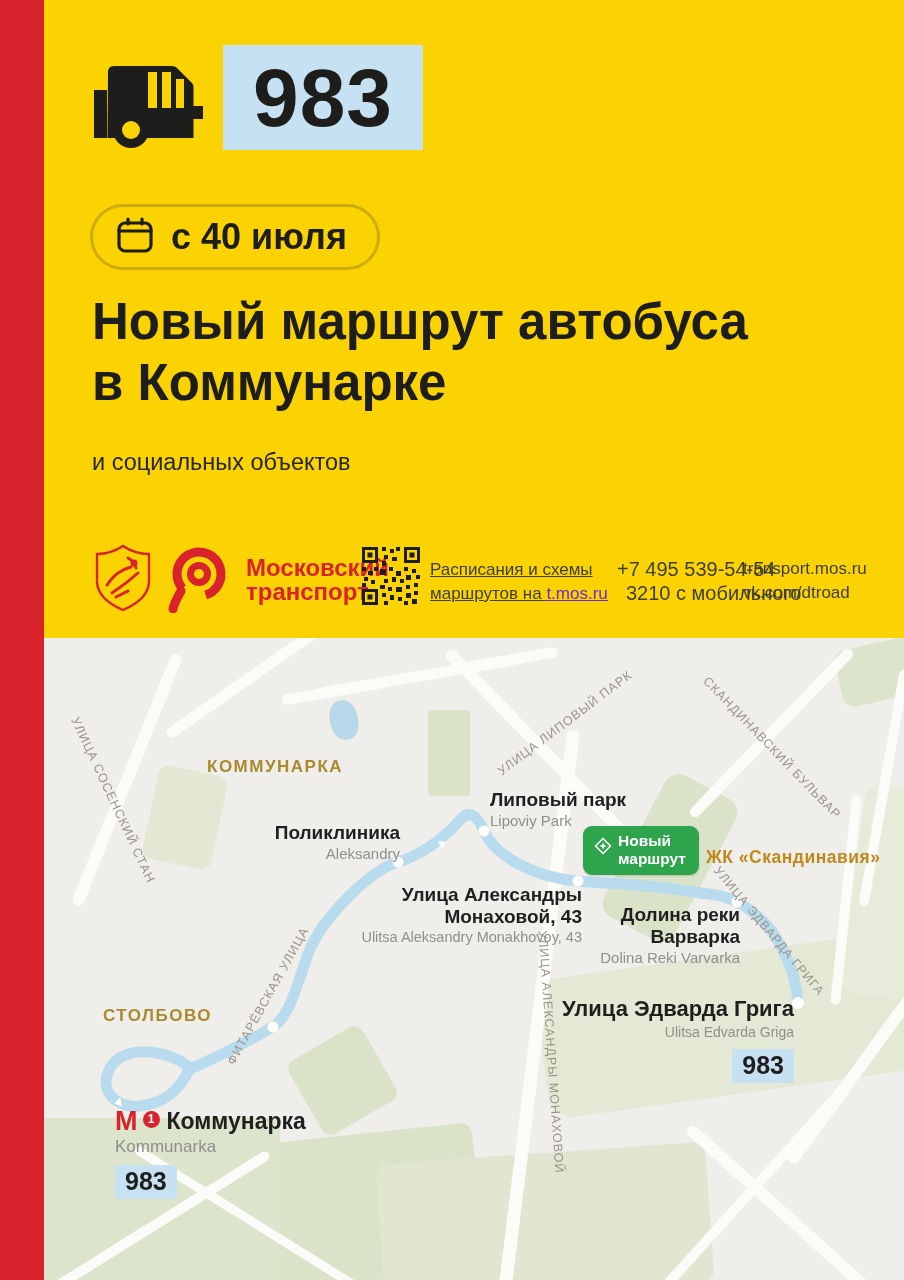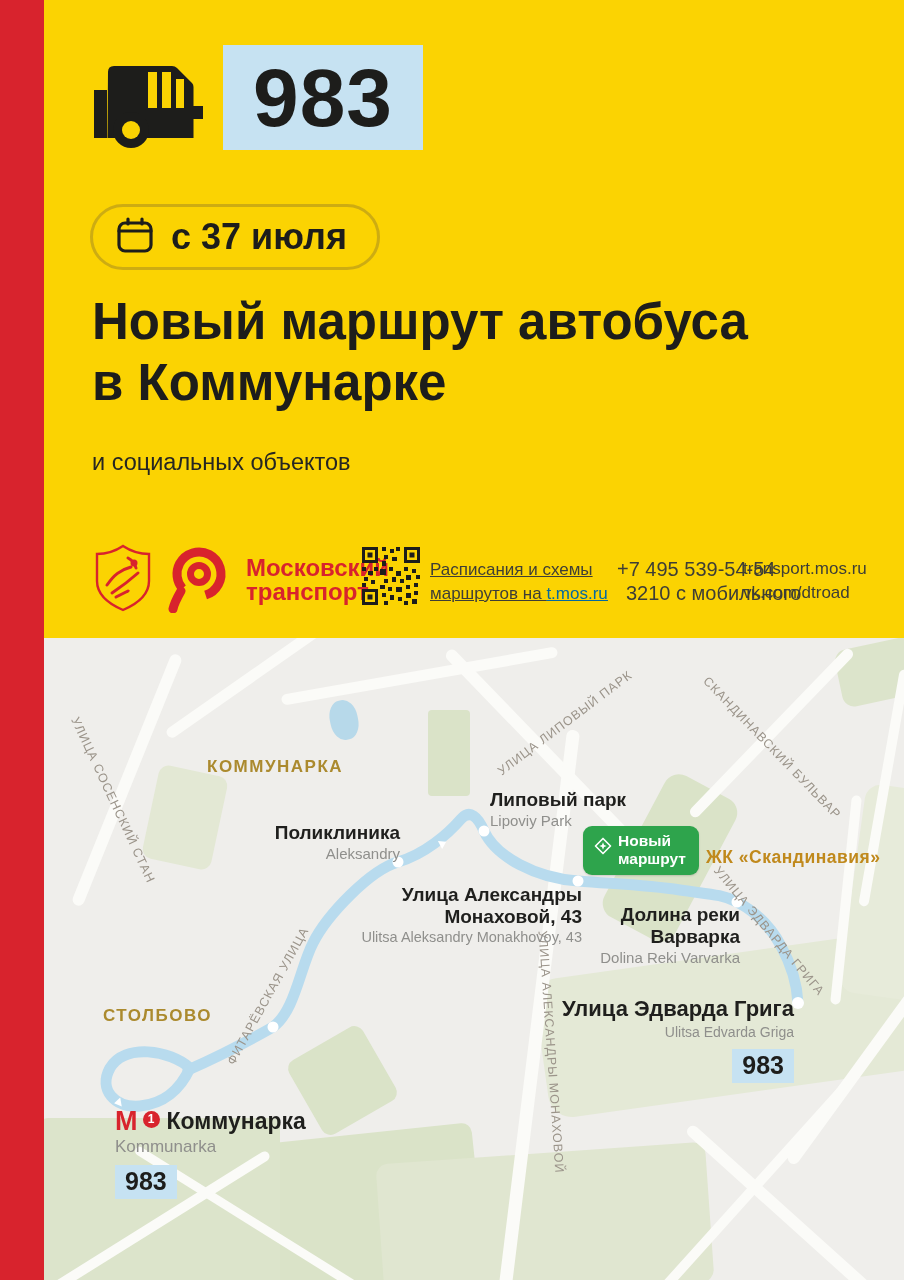--- a/index.html
+++ b/index.html
@@ -20,21 +20,21 @@
 
   .title{position:absolute;left:92px;top:291px;width:780px;font-size:51px;line-height:61px;font-weight:700;color:#1d1d1b;}
 
   .subtitle{position:absolute;left:92px;top:446px;width:780px;font-size:23.5px;line-height:33px;color:#262622;}
   .metro-inline-m{color:#D8232D;font-weight:800;font-size:26px;}
   .metro-inline-c{display:inline-block;width:19px;height:19px;border-radius:50%;background:#D8232D;color:#fff;
     font-size:13px;font-weight:700;line-height:19px;text-align:center;vertical-align:2px;margin:0 4px 0 1px;}
 
   .brand-text{position:absolute;left:246px;top:556px;font-size:24px;line-height:24px;font-weight:700;color:#D8232D;}
   .qr-caption{position:absolute;left:430px;top:558px;font-size:17px;line-height:24px;color:#3e3e36;text-decoration:underline;}
-  .link-teal{color:#0369a1;text-decoration:underline;}
+  .link-teal{color:#6d28d9;text-decoration:underline;}
   .contacts-a{position:absolute;left:617px;top:557px;font-size:20px;line-height:24px;color:#3e3e36;}
   .contacts-a .l2{margin-left:9px;}
   .contacts-b{position:absolute;left:743px;top:557px;font-size:17px;line-height:24px;color:#3e3e36;}
 
   
   .map{position:absolute;left:0;top:638px;width:904px;height:642px;background:#EFEEEB;overflow:hidden;}
   .green{position:absolute;background:#DAE3C8;z-index:1;}
   .road{position:absolute;background:#FBFBF8;z-index:2;border-radius:6px;}
   .pond{position:absolute;left:330px;top:62px;width:28px;height:40px;background:#B7D9EA;border-radius:46%;transform:rotate(-12deg);z-index:2;}
   .route-svg{position:absolute;left:0;top:0;z-index:3;}
@@ -87,21 +87,21 @@
 
   <div class="date-badge">
     <span>
       <svg width="40" height="40" viewBox="0 0 40 40" fill="none" stroke="#1d1d1b" stroke-width="3.2" stroke-linecap="round">
         <rect x="4" y="8" width="32" height="28" rx="6"></rect>
         <line x1="4" y1="16" x2="36" y2="16"></line>
         <line x1="13" y1="4" x2="13" y2="9"></line>
         <line x1="27" y1="4" x2="27" y2="9"></line>
       </svg>
     </span>
-    <span class="txt">с 37 июля</span>
+    <span class="txt">с 40 июля</span>
   </div>
 
   <div class="title">
     <div>Новый маршрут автобуса</div>
     <div>в Коммунарке</div>
   </div>
 
   <div class="subtitle">
     <div>и социальных объектов</div>
   </div>

